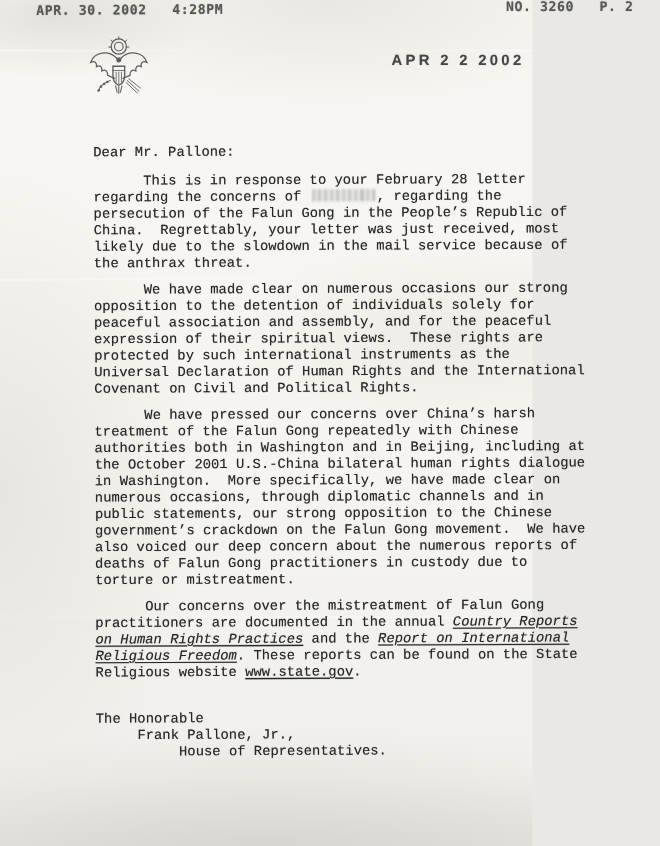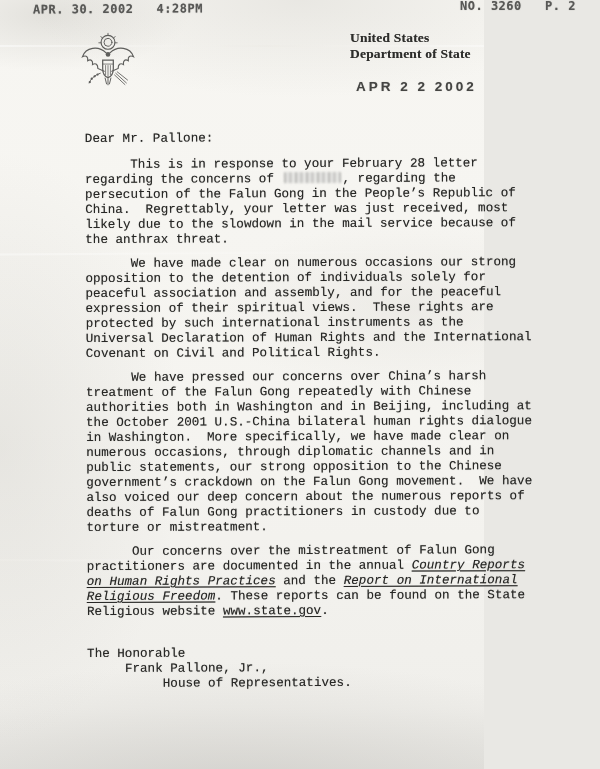--- a/index.html
+++ b/index.html
@@ -99,21 +99,20 @@
         <circle cx="13.2" cy="48.2" r="1.2" fill="#4a4a48" stroke="none"></circle>
         <circle cx="16.2" cy="45.7" r="1.2" fill="#4a4a48" stroke="none"></circle>
         <circle cx="11.2" cy="51.6" r="1.2" fill="#4a4a48" stroke="none"></circle>
         <circle cx="19.2" cy="43.9" r="1.2" fill="#4a4a48" stroke="none"></circle>
         <path d="M38,42.5 L49,52.5 M39.5,41 L50.2,49.5 M36.8,44.3 L47.5,54.2" stroke-width=".9"></path>
       </g>
     </svg>
   </div>
 
   <div class="lh">
-    <div class="lh-agency">United States Department of State</div>
     <div class="lh-stamp">APR 2 2 2002</div>
   </div>
 
   <div class="body-text">
     <div class="line salutation">Dear Mr. Pallone:</div>
     <div id="paragraphs">
         <div class="para">
           <div class="line"><span>      This is in response to your February 28 letter</span></div>
           <div class="line"><span>regarding the concerns of </span><span class="redact"></span><span>, regarding the</span></div>
           <div class="line"><span>persecution of the Falun Gong in the People’s Republic of</span></div>

